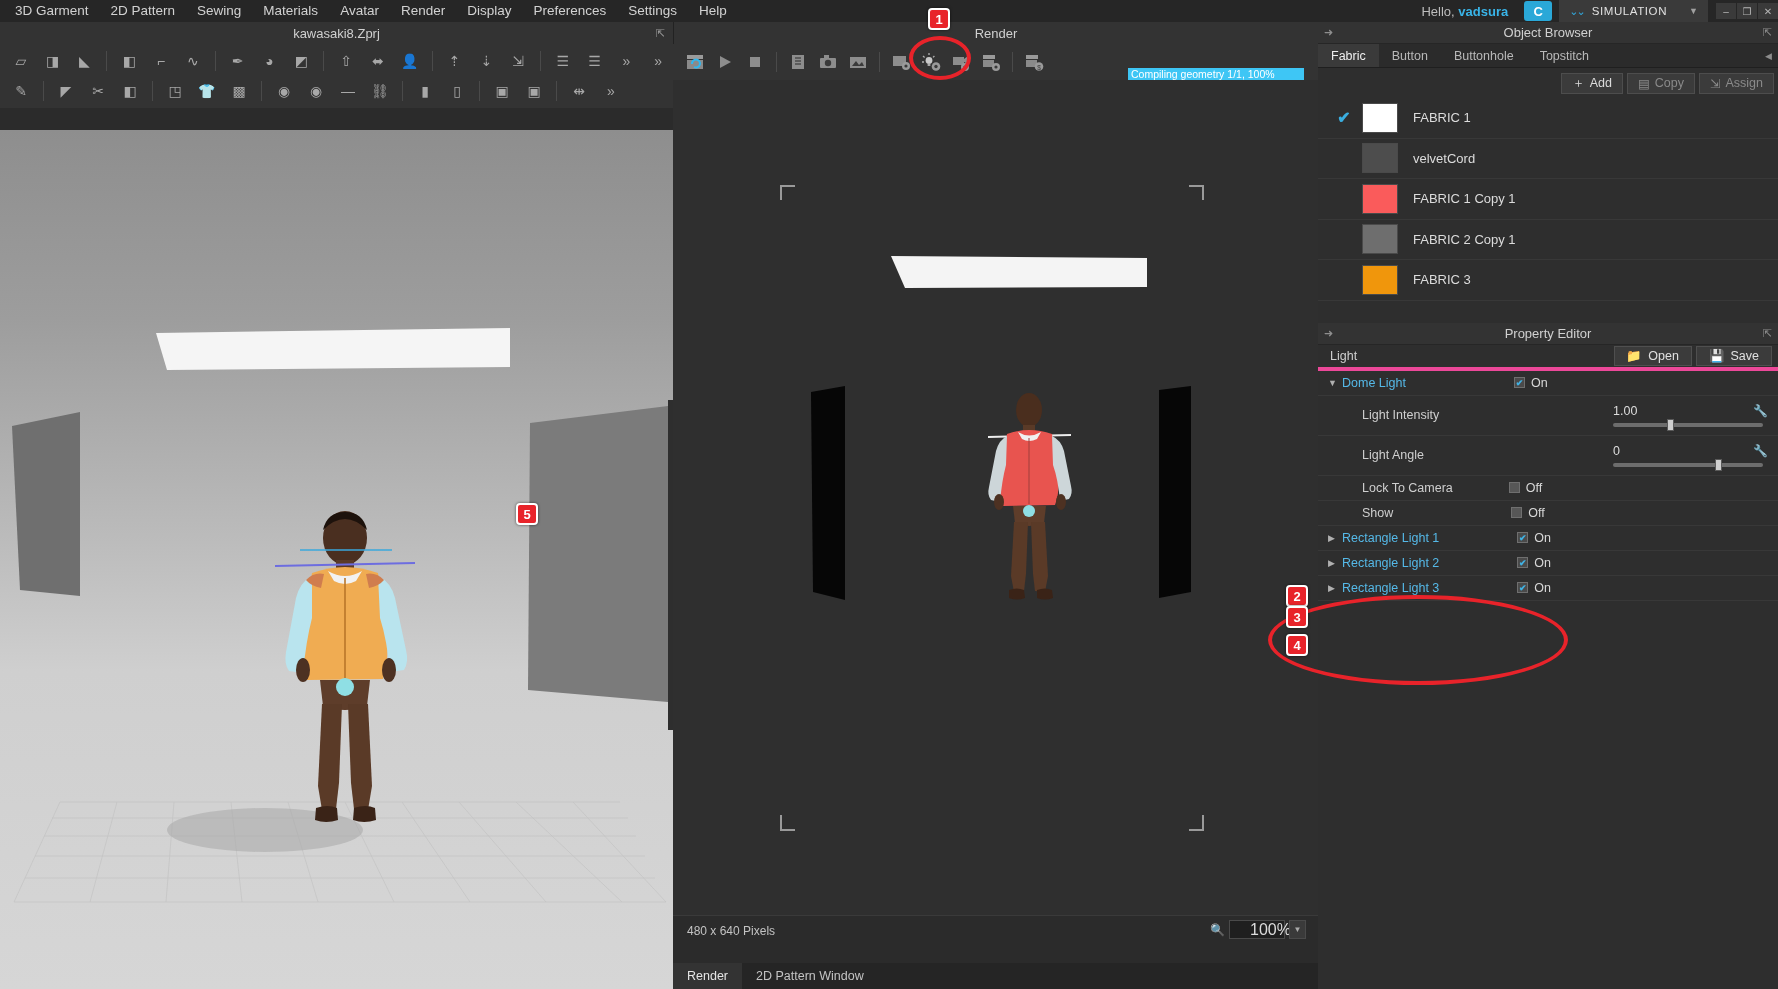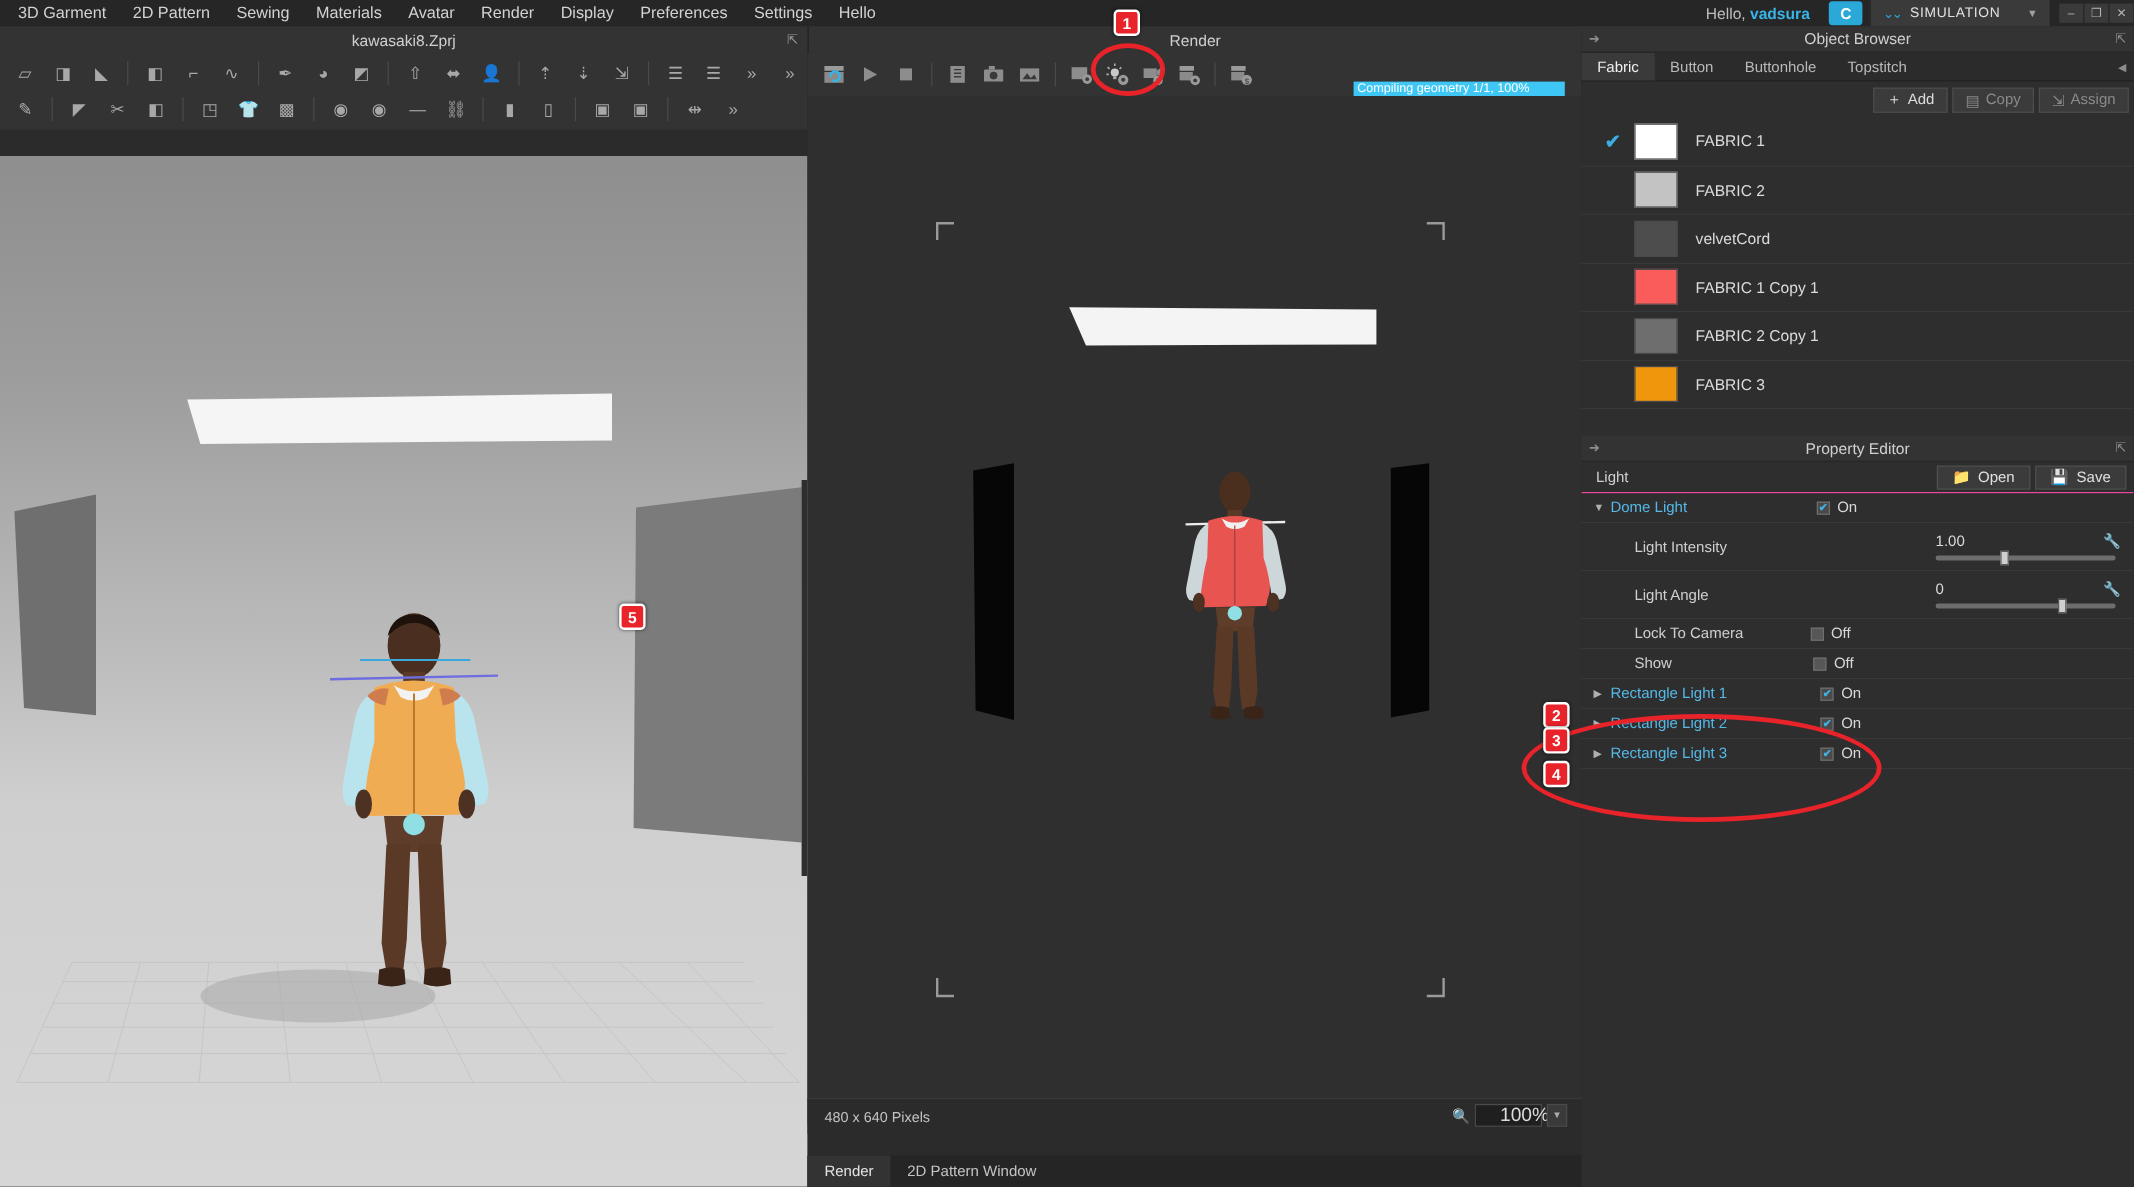--- a/index.html
+++ b/index.html
@@ -138,21 +138,21 @@
   .pe-label { font-size:12.5px; color:#cfcfcf;}
   .pe-label.blue { color:#55b9e8;}
   .pe-val { margin-left:auto; display:flex; align-items:center; padding-right:8px;}
   .tri { color:#b0b0b0; font-size:9px; width:14px; display:inline-block;}
   .cb {
     width:11px;height:11px;border:1px solid #6f6f6f;background:#575757;margin-right:6px;
     display:inline-flex;align-items:center;justify-content:center;font-size:9px;color:#fff;
   }
   .cb.on { background:#4a4a4a; color:#40b3e5; font-weight:bold;}
   .onoff { font-size:12.5px; color:#d8d8d8;}
-  .light-hdr { height:26px; display:flex; align-items:center; border-bottom:1px solid #ec4899; padding-left:12px;gap:32px;}
+  .light-hdr { height:26px; display:flex; align-items:center; border-bottom:4px solid #ec4899; padding-left:12px;gap:32px;}
   .openbtn {
     height:20px;background:#3b3b3b;border:1px solid #4f4f4f;color:#e0e0e0;font-size:12.5px;
     display:flex;align-items:center;gap:6px;padding:0 12px;
   }
   .slider-wrap { width:150px; }
   .slider-track { height:4px; background:#6d6d6d; position:relative; border-radius:2px;}
   .slider-knob { position:absolute; top:-4px; width:7px; height:12px; background:#cfcfcf; border:1px solid #5a5a5a;}
   .valtxt { font-size:12.5px; color:#dcdcdc;}
   .wrench { color:#9a9a9a; font-size:12px;}
   .envfield { font-size:12px; color:#dcdcdc; }
@@ -177,21 +177,21 @@
   <div class="menubar">
     <div class="mi">3D Garment</div>
     <div class="mi">2D Pattern</div>
     <div class="mi">Sewing</div>
     <div class="mi">Materials</div>
     <div class="mi">Avatar</div>
     <div class="mi">Render</div>
     <div class="mi">Display</div>
     <div class="mi">Preferences</div>
     <div class="mi">Settings</div>
-    <div class="mi">Hello</div>
+    <div class="mi">Help</div>
 
     <div class="menu-right">
       <div class="hello">
         <span>Hello, </span><b>vadsura</b>
       </div>
       <div class="clo-badge">C</div>
       <div class="mode-tab">
         <span class="chev">⌄⌄</span>
         <span class="label">SIMULATION</span>
         <span class="dd">▼</span>
@@ -516,25 +516,20 @@
     </div>
 
     <div class="fab-list">
       <div class="fab-row">
         <div class="fab-check">✔</div>
         <div class="fab-sw" style="background:#ffffff"></div>
         <div class="fab-name">FABRIC 1</div>
       </div>
       <div class="fab-row">
         <div class="fab-check"></div>
-        <div class="fab-sw" style="background:#c3c3c3"></div>
-        <div class="fab-name">FABRIC 2</div>
-      </div>
-      <div class="fab-row">
-        <div class="fab-check"></div>
         <div class="fab-sw" style="background:#4d4d4d"></div>
         <div class="fab-name">velvetCord</div>
       </div>
       <div class="fab-row">
         <div class="fab-check"></div>
         <div class="fab-sw" style="background:#fa5b5b"></div>
         <div class="fab-name">FABRIC 1 Copy 1</div>
       </div>
       <div class="fab-row">
         <div class="fab-check"></div>

